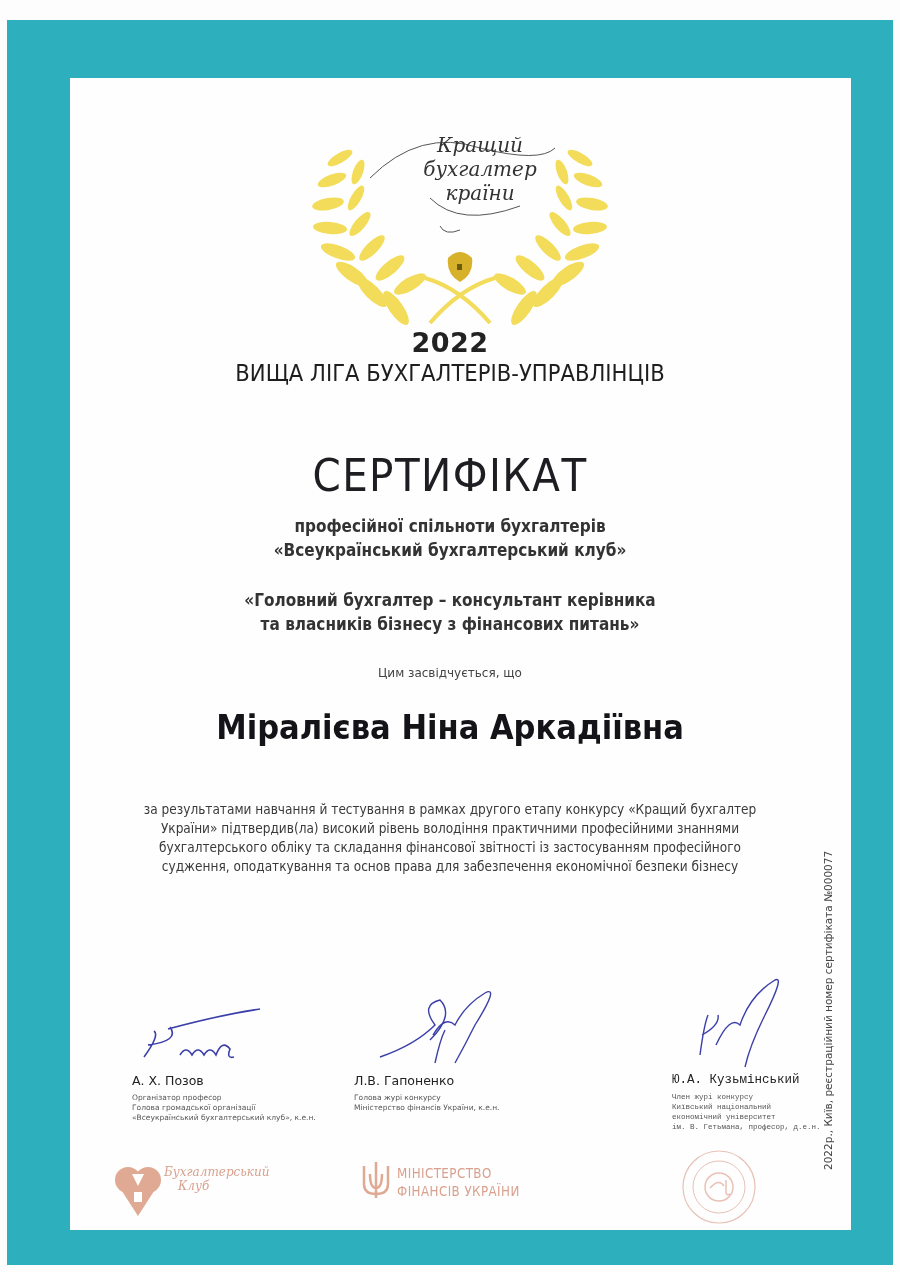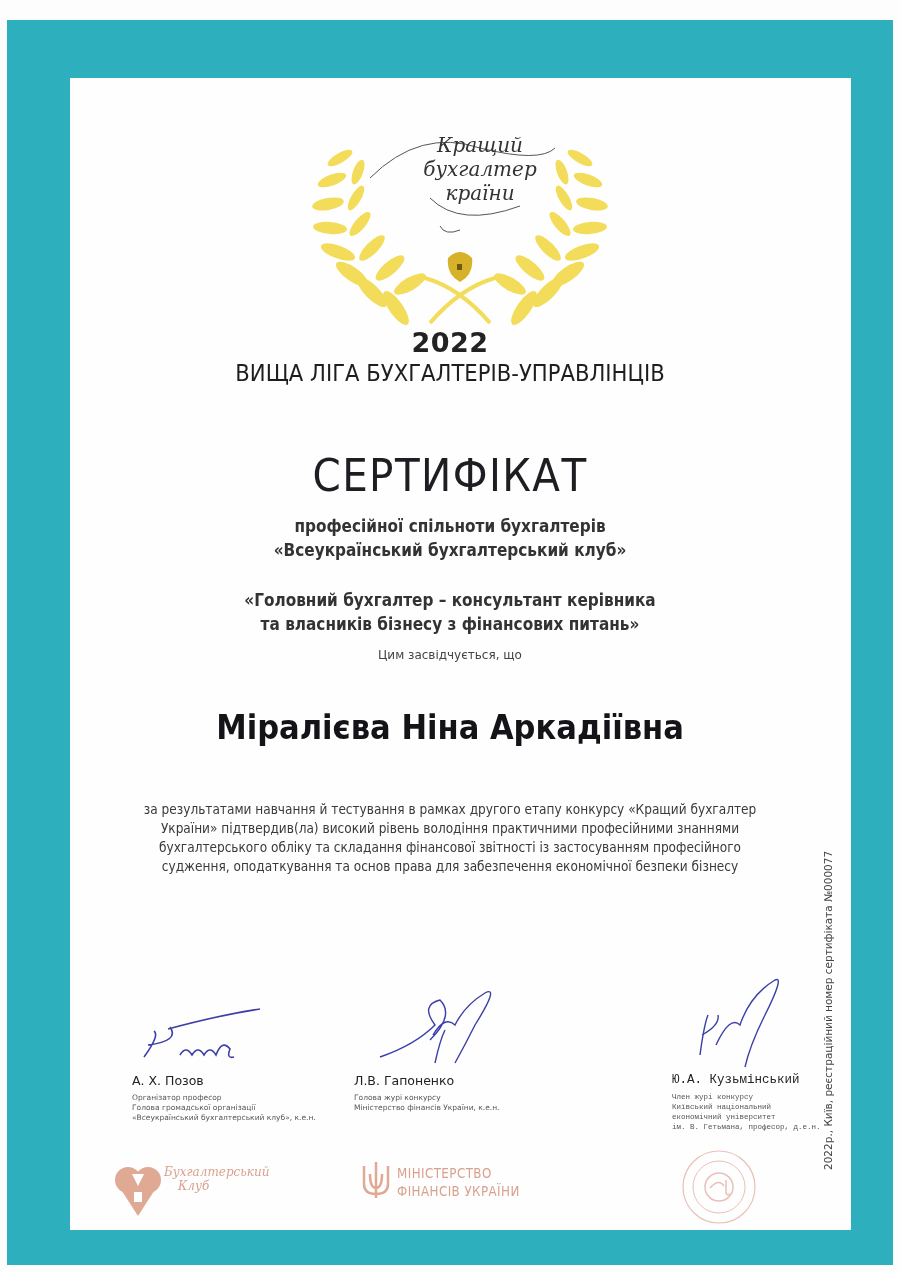--- a/index.html
+++ b/index.html
@@ -11,21 +11,21 @@
 
   
   .emblem { position:absolute; left:310px; top:118px; width:300px; height:215px; }
   .script-title { position:absolute; left:395px; top:125px; width:170px; font-family:"DejaVu Serif", serif; font-style:italic; color:#333; font-size:20px; line-height:24px; text-align:center;margin-top:8px; }
 
   .year { top:327px; font-family:"DejaVu Sans", sans-serif; font-weight:bold; font-size:27px; color:#222; letter-spacing:0.5px; }
   .league { top:360px; font-family:"DejaVu Sans", sans-serif; font-size:23px; color:#1e1e1e; transform:scaleX(0.92); letter-spacing:0px; }
   .cert-title { top:450px; font-family:"DejaVu Sans", sans-serif; font-size:44px; color:#1e1e22; letter-spacing:1.5px; transform:scaleX(0.92); }
   .sub1 { top:514px; font-family:"DejaVu Sans", sans-serif; font-weight:bold; font-size:17px; color:#333; line-height:24px; transform:scaleX(0.9); }
   .sub2 { top:588px; font-family:"DejaVu Sans", sans-serif; font-weight:bold; font-size:17px; color:#333; line-height:24px; transform:scaleX(0.9); }
-  .certify { top:648px; font-size:12px; color:#444; }
+  .certify { top:666px; font-size:12px; color:#444; }
   .name { top:707px; font-family:"DejaVu Sans", sans-serif; font-weight:bold; font-size:34px; color:#141418; transform:scaleX(0.9); }
   .body-text { top:800px; font-size:13.5px; color:#3a3a3a; line-height:19px; transform:scaleX(0.9); }
 
   .sig { position:absolute; top:1073px; font-size:12.5px; color:#222; }
   .sig .nm { font-size:12.5px; margin-bottom:5px; }
   .sig .role { font-size:7.5px; color:#555; line-height:10px; }
   .sig-svg { position:absolute; }
 
   .vertical { position:absolute; left:822px; top:1170px; transform-origin:left top; transform:rotate(-90deg); font-size:10.5px; color:#444; white-space:nowrap; }
 

